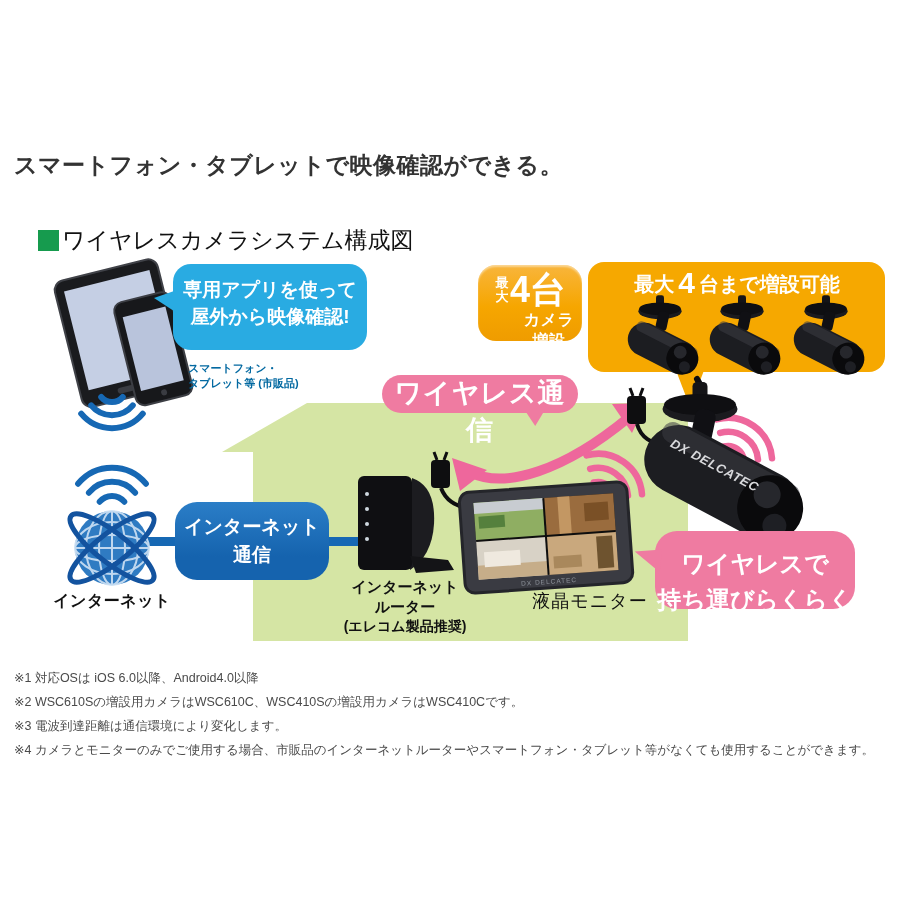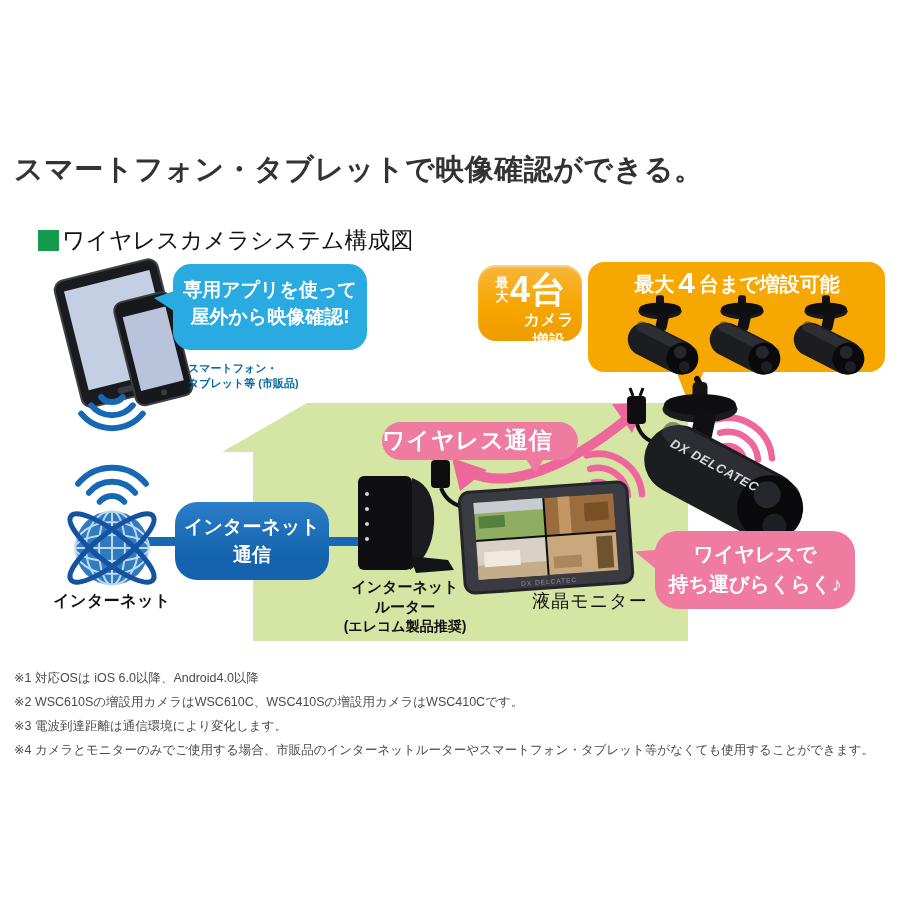--- a/index.html
+++ b/index.html
@@ -2,21 +2,21 @@
 <html><head>
 <meta charset="utf-8">
 <style>
   html,body{margin:0;padding:0;background:#fff;}
   .stage{position:relative;width:900px;height:900px;background:#fff;overflow:hidden;
          font-family:"Liberation Sans","DejaVu Sans",sans-serif;}
   .abs{position:absolute;box-sizing:border-box;}
   .svg-layer{position:absolute;left:0;top:0;z-index:1;}
   .txt{z-index:2;}
 
-  .headline{left:14px;top:150px;font-size:29px;font-weight:700;color:#333;letter-spacing:.5px;}
+  .headline{left:14px;top:150px;font-size:23px;font-weight:700;color:#333;letter-spacing:.5px;}
   .section-title{left:38px;top:225px;font-size:23px;font-weight:400;color:#111;display:flex;align-items:center;}
   .section-bullet{display:inline-block;width:21px;height:21px;background:#169b4e;margin-right:3px;}
 
   .bubble-app{left:173px;top:264px;width:194px;height:86px;background:#29abe2;border-radius:18px;
               color:#fff;font-size:19px;font-weight:700;text-align:center;line-height:1.42;padding-top:13px;}
   .bubble-app:after{content:"";position:absolute;left:-19px;top:26px;width:0;height:0;
               border-top:8px solid transparent;border-bottom:15px solid transparent;border-right:23px solid #29abe2;}
 
   .device-label{left:188px;top:361px;font-size:11px;font-weight:700;color:#0369a1;line-height:1.35;}
 
@@ -25,38 +25,38 @@
          box-shadow:inset 0 2px 2px rgba(255,255,255,.45);}
   .badge-row1{display:flex;align-items:center;justify-content:center;margin-top:7px;}
   .badge-prefix{width:16px;font-size:13px;font-weight:700;line-height:1.05;word-break:break-all;text-align:center;}
   .badge-count{font-size:36px;font-weight:700;line-height:1;}
   .badge-caption{text-align:center;font-size:16px;font-weight:700;margin-top:2px;letter-spacing:.5px;padding-left:38px;}
 
   .banner-text{left:594px;top:264px;width:286px;text-align:center;color:#fff;font-weight:700;font-size:20px;}
   .banner-num{font-size:30px;padding:0 4px;position:relative;top:2px;}
 
   .pill-wireless{left:382px;top:375px;width:196px;height:38px;background:#ef7ba1;border-radius:19px;
-                 color:#fff;font-size:23px;font-weight:700;line-height:37px;letter-spacing:1px;margin-top:47px;}
+                 color:#fff;font-size:27px;font-weight:700;text-align:center;line-height:37px;letter-spacing:1px;}
   .pill-wireless:after{content:"";position:absolute;bottom:-12px;right:28px;width:0;height:0;
                  border-left:6px solid transparent;border-right:17px solid transparent;
                  border-top:17px solid #ef7ba1;transform:rotate(-14deg);}
 
   .label-internet{left:45px;top:591px;width:134px;text-align:center;font-size:16px;font-weight:700;color:#111;letter-spacing:.5px;}
 
   .comm-label{left:175px;top:502px;width:154px;height:78px;border-radius:22px;color:#fff;text-align:center;
               font-size:19px;font-weight:700;line-height:1.45;padding-top:11px;
               background:linear-gradient(180deg,#2b7ec7 0%,#1563ae 70%);}
 
   .router-label{left:330px;top:577px;width:150px;text-align:center;font-weight:700;color:#111;font-size:15px;line-height:1.32;}
   .router-label .small{font-size:14px;}
 
   .monitor-label{left:520px;top:589px;width:140px;font-size:18px;font-weight:400;color:#111;text-align:center;letter-spacing:1px;}
 
   .bubble-portable{left:655px;top:531px;width:200px;height:78px;background:#ef7ba1;border-radius:22px;
-                   color:#fff;font-weight:700;font-size:20px;line-height:1.5;text-align:center;padding-top:8px;}
+                   color:#fff;font-weight:700;font-size:24px;line-height:1.5;text-align:center;padding-top:15px;}
   .bubble-portable:after{content:"";position:absolute;left:-21px;top:17px;width:0;height:0;
                    border-top:5px solid transparent;border-bottom:18px solid transparent;
                    border-right:27px solid #ef7ba1;transform:rotate(6deg);}
 
   .footnotes{left:14px;top:666px;width:876px;font-size:12.5px;color:#4a4a4a;line-height:24px;}
 </style>
 </head>
 <body>
 
 <div class="stage">

